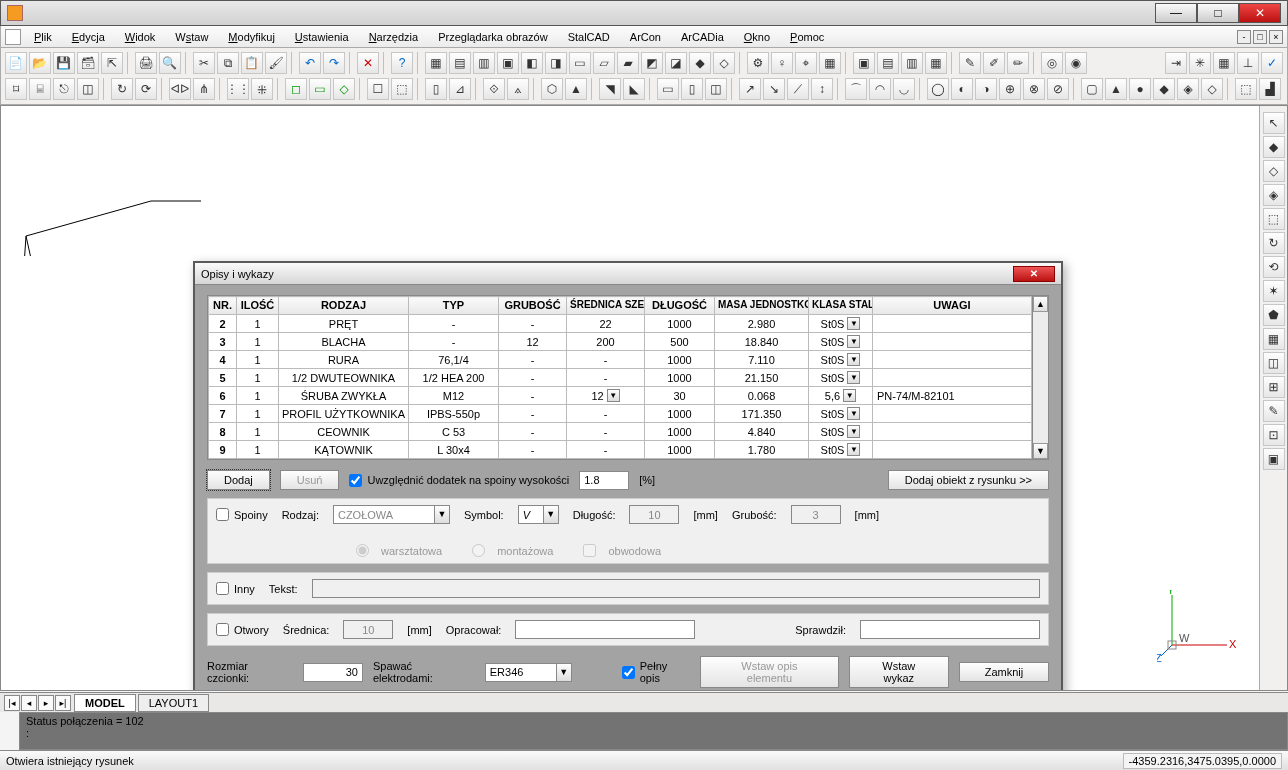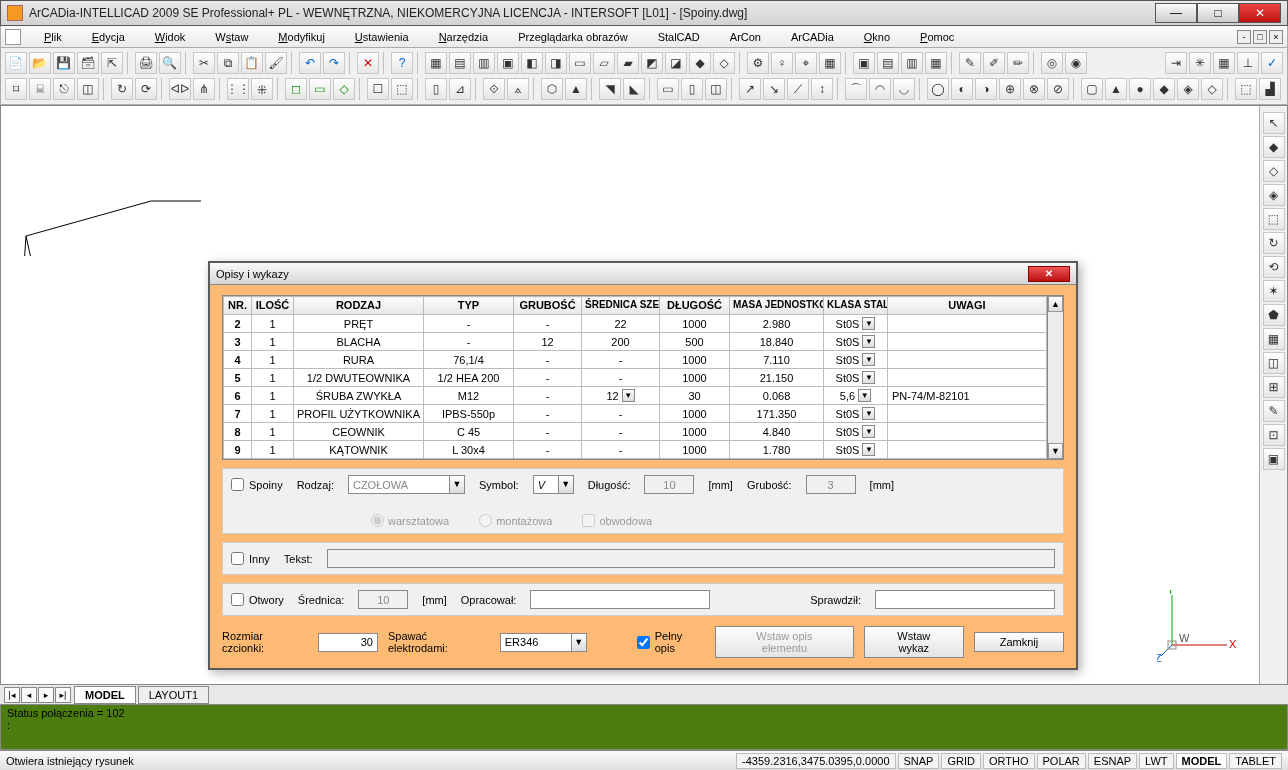--- a/index.html
+++ b/index.html
@@ -3,36 +3,36 @@
 <meta charset="utf-8">
 <style>
 * { box-sizing: border-box; margin:0; padding:0; font-family: Tahoma, Verdana, sans-serif; font-size:11px; }
 body { background:#f4f4f4; width:1288px; height:770px; overflow:hidden; position:relative; user-select:none;}
 .titlebar { height:26px; background:linear-gradient(#e8e8e8,#d2d2d2); display:flex; align-items:center; padding:0 6px; border:1px solid #555;}
 .titlebar .icon{width:16px;height:16px;background:#f59b22;border:1px solid #a66;}
 .titlebar .title{margin-left:6px; font-size:12px; color:#222;}
 .winbtns{margin-left:auto;display:flex;gap:0;}
 .winbtn{width:42px;height:20px;background:linear-gradient(#fafafa,#ccc);border:1px solid #555;display:flex;align-items:center;justify-content:center;font-size:12px;}
 .winbtn.close{background:linear-gradient(#e44,#b11);color:#fff;}
-.menubar{height:22px;background:linear-gradient(#fcfcfc,#ebebeb);border:1px solid #aaa;border-top:none;display:flex;align-items:center;padding:0 4px;gap:16px;justify-content:flex-end;}
+.menubar{height:22px;background:linear-gradient(#fcfcfc,#ebebeb);border:1px solid #aaa;border-top:none;display:flex;align-items:center;padding:0 4px;gap:6px;justify-content:flex-end;}
 .menubar span{padding:3px 7px;cursor:default;}
 .menubar span u{text-decoration:underline;}
 .mdibtns{margin-left:auto;display:flex;gap:2px;}
 .mdibtn{width:14px;height:14px;border:1px solid #888;font-size:9px;line-height:12px;text-align:center;background:#eee;}
 .toolbars{background:#f1f0ef;border:1px solid #aaa;border-top:none;padding:2px 4px;}
 .tb-row{display:flex;align-items:center;gap:2px;height:26px;}
 .tb-btn{width:22px;height:22px;border:1px solid #c7c7c7;background:linear-gradient(#fefefe,#e6e6e6);display:flex;align-items:center;justify-content:center;font-size:12px;color:#333;}
 .tb-sep{width:4px;height:22px;border-left:1px solid #c0c0c0;margin:0 2px;}
 .workspace{position:relative;background:#fff;height:calc(770px - 26px - 22px - 56px - 80px);border:1px solid #888;overflow:hidden;}
 .canvas-lines{position:absolute;inset:0;}
 .rightbar{position:absolute;right:0;top:0;width:28px;height:100%;background:#f1f0ef;border-left:1px solid #aaa;display:flex;flex-direction:column;gap:2px;padding-top:6px;align-items:center;}
 .rightbar .tb-btn{width:22px;height:22px;}
 .ucs{position:absolute;right:50px;bottom:20px;font-size:11px;}
 
-.dialog{position:absolute;left:207px;top:155px;width:870px;background:#fdba74;border:2px solid #5a5a5a;box-shadow:3px 3px 10px rgba(0,0,0,.3);}
+.dialog{position:absolute;left:192px;top:155px;width:870px;background:#a3a3a3;border:2px solid #5a5a5a;box-shadow:3px 3px 10px rgba(0,0,0,.3);}
 .dlg-title{height:22px;background:linear-gradient(#fafafa,#d6d6d6);display:flex;align-items:center;padding:0 6px;border-bottom:1px solid #888;}
 .dlg-close{margin-left:auto;width:42px;height:16px;background:linear-gradient(#e55,#b11);color:#fff;text-align:center;font-weight:bold;line-height:14px;border:1px solid #800;font-size:10px;}
 .dlg-body{padding:10px 12px;}
 .grid{border:1px solid #888;background:#fff;}
 .grid table{width:100%;border-collapse:collapse;table-layout:fixed;}
 .grid th,.grid td{border:1px solid #bbb;padding:2px 3px;text-align:center;height:18px;font-size:11px;white-space:nowrap;overflow:hidden;}
 .grid th{background:linear-gradient(#fafafa,#e8e8e8);font-weight:bold;line-height:1.05;}
 .grid th.two-line{font-size:10px;}
 .cell-dd{display:flex;align-items:center;justify-content:center;gap:3px;}
 .dd-arrow{width:13px;height:13px;border:1px solid #888;background:linear-gradient(#fefefe,#ddd);font-size:8px;line-height:11px;}
@@ -46,39 +46,38 @@
 .btn:disabled,.btn.disabled{color:#999;}
 .chk{display:flex;align-items:center;gap:5px;}
 .chk input{width:13px;height:13px;}
 .txt{border:1px solid #888;background:#fff;padding:2px 4px;height:19px;}
 .txt[readonly],.txt.disabled{background:#f0f0f0;color:#888;text-align:center;}
 .sel{border:1px solid #888;background:#fff;height:19px;display:inline-flex;align-items:center;}
 .sel .val{padding:0 4px;min-width:60px;}
 .sel .arr{width:15px;height:100%;border-left:1px solid #888;background:linear-gradient(#fefefe,#ddd);text-align:center;font-size:9px;line-height:17px;}
 .section{border:1px solid #ccc;padding:6px 8px;margin-top:8px;display:flex;align-items:center;gap:14px;flex-wrap:wrap;background:#f0f0f0;}
 .radio-row{display:flex;gap:30px;margin-left:140px;margin-top:6px;}
-.radio-row label{color:#999;display:flex;align-items:center;gap:4px;}
+.radio-row label{color:#999;display:flex;align-items:center;gap:12px;}
 
 .bottom{position:absolute;bottom:0;left:0;right:0;}
 .btabs{height:20px;background:#e9e8e7;border-top:1px solid #888;display:flex;align-items:center;padding-left:4px;}
 .btab-nav{width:16px;height:16px;border:1px solid #888;background:#fafafa;text-align:center;font-size:9px;line-height:14px;margin-right:1px;}
 .btab{padding:2px 10px;border:1px solid #888;background:#fff;margin-left:2px;}
 .btab.active{background:#fff;font-weight:bold;}
 .btab.inactive{background:#eee;}
-.cmd{background:#4d7c0f;border:1px solid #888;height:46px;padding:2px 6px;font-family:"Courier New",monospace;font-size:12px;overflow:hidden;}
+.cmd{background:#737373;border:1px solid #888;height:38px;padding:2px 6px;font-family:"Courier New",monospace;font-size:12px;overflow:hidden;margin-left:19px;}
 .statusbar{height:20px;background:linear-gradient(#fafafa,#e0e0e0);border-top:1px solid #888;display:flex;align-items:center;padding:0 6px;font-size:11px;}
 .sb-cell{border:1px solid #bbb;padding:1px 5px;margin-left:2px;background:#f4f4f4;}
 .sb-cell.on{background:#fff;font-weight:bold;}
 </style>
 </head>
 <body>
 
 <div class="titlebar">
   <div class="icon"></div>
-  <div class="title">ArCADia-INTELLICAD 2009 SE Professional+ PL - WEWNĘTRZNA, NIEKOMERCYJNA LICENCJA - INTERSOFT [L01] - [Spoiny.dwg]</div>
   <div class="winbtns">
     <div class="winbtn">—</div>
     <div class="winbtn">□</div>
     <div class="winbtn close">✕</div>
   </div>
 </div>
 
 <div class="menubar">
   <div style="width:16px;height:16px;border:1px solid #999;background:#fff;"></div>
   <span><u>P</u>lik</span>
@@ -409,21 +408,21 @@
                       <span>St0S</span>
                       <span class="dd-arrow">▼</span>
                     </div>
                   </td>
                   <td style="text-align:left;padding-left:4px"></td>
                 </tr>
                 <tr>
                   <td style="font-weight:bold">8</td>
                   <td>1</td>
                   <td>CEOWNIK</td>
-                  <td>C 45</td>
+                  <td>C 53</td>
                   <td>-</td>
                   <td>-</td>
                   <td>1000</td>
                   <td>4.840</td>
                   <td>
                     <div class="cell-dd">
                       <span>St0S</span>
                       <span class="dd-arrow">▼</span>
                     </div>
                   </td>
@@ -449,20 +448,31 @@
               </tbody>
         </table>
       </div>
       <div class="grid-scroll">
         <div class="arr">▲</div>
         <div class="track"></div>
         <div class="arr">▼</div>
       </div>
       </div>
 
+      <div class="row2">
+        <button class="btn dashed">Dodaj</button>
+        <button class="btn disabled">Usuń</button>
+        <label class="chk">
+            <input type="checkbox" checked="" style="">
+            <span>Uwzględnić dodatek na spoiny wysokości</span>
+          </label>
+        <input class="txt" style="width: 50px;" value="1.8">
+        <span>[%]</span>
+        <button class="btn" style="margin-left:auto">Dodaj obiekt z rysunku &gt;&gt;</button>
+      </div>
 
       <div class="section">
         <label class="chk">
             <input type="checkbox" style="">
             <span>Spoiny</span>
           </label>
         <span>Rodzaj:</span>
         <span class="sel">
             <span class="val disabled" style="min-width:100px;color:#888">CZOŁOWA</span>
             <span class="arr">▼</span>
@@ -546,15 +556,14 @@
     <div class="btab active">MODEL</div>
     <div class="btab inactive">LAYOUT1</div>
   </div>
   <div class="cmd">
     <div>Status połączenia = 102</div>
     <div>:</div>
   </div>
   <div class="statusbar">
     <span>Otwiera istniejący rysunek</span>
     <span style="margin-left:auto" class="sb-cell">-4359.2316,3475.0395,0.0000</span>
-    <span id="sb-toggles"><span class="sb-cell">SNAP</span><span class="sb-cell">GRID</span><span class="sb-cell">ORTHO</span><span class="sb-cell">POLAR</span><span class="sb-cell">ESNAP</span><span class="sb-cell">LWT</span><span class="sb-cell on">MODEL</span><span class="sb-cell">TABLET</span></span>
   </div>
 </div>
 
 </body></html>

